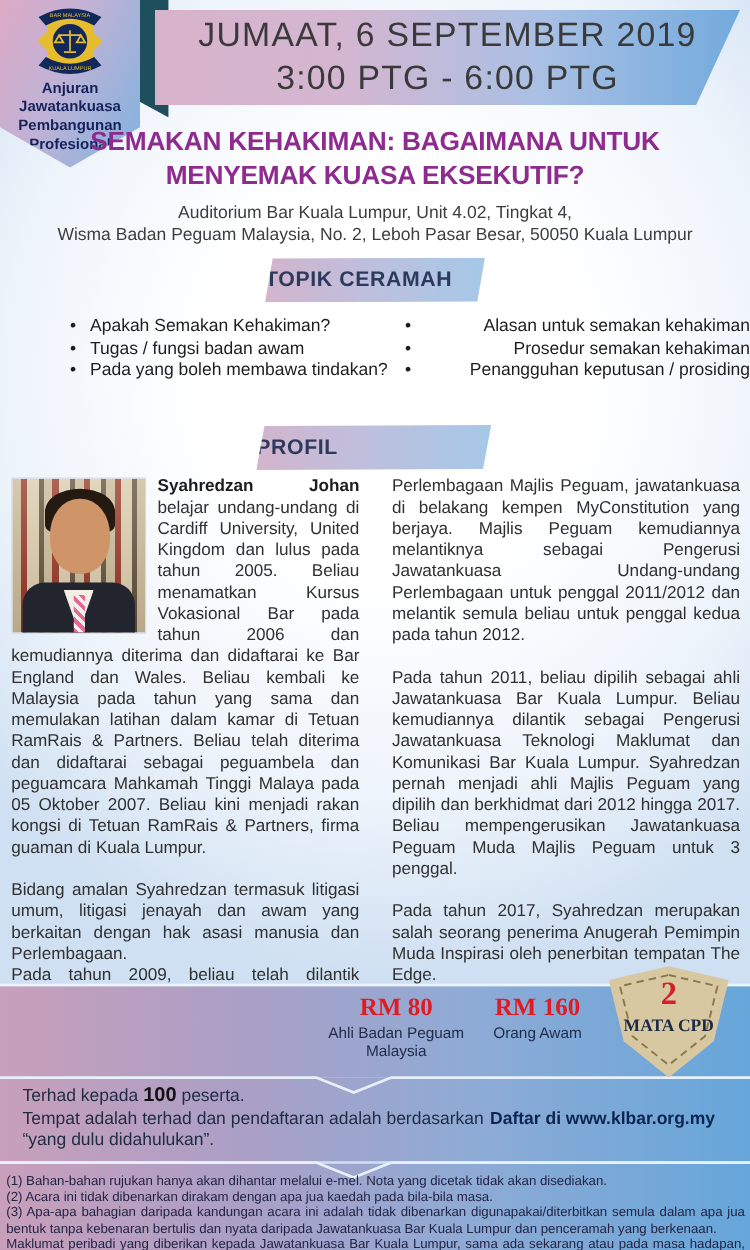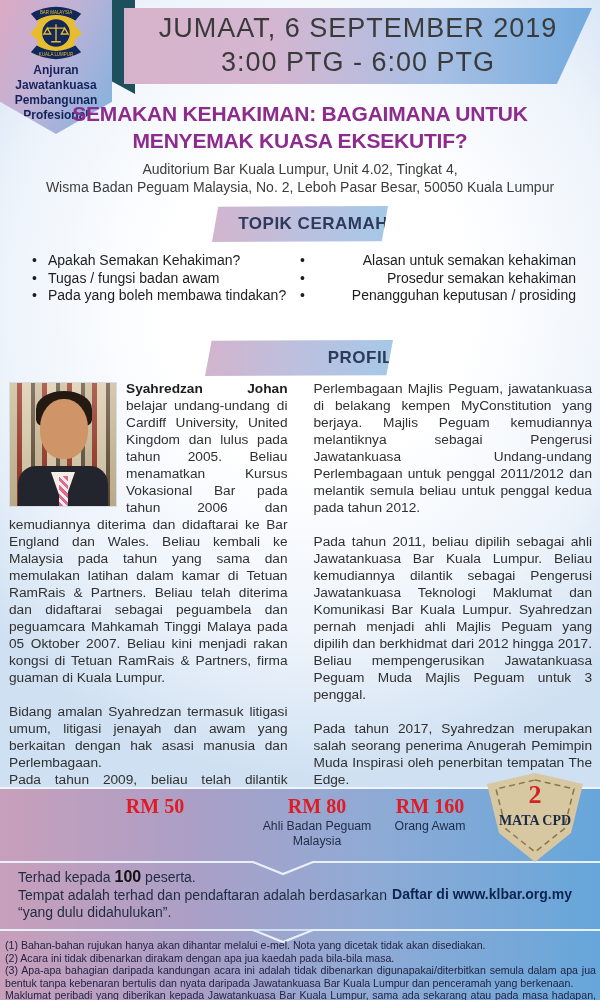--- a/index.html
+++ b/index.html
@@ -33,26 +33,26 @@
   
   .event-title{position:absolute;top:100px;left:30px;width:540px;text-align:center;
     color:#8e2b8e;font-weight:bold;font-size:21px;line-height:27px;letter-spacing:-0.2px;}
   .venue{position:absolute;top:160px;left:10px;width:580px;text-align:center;
     color:#3d3d3d;font-size:14px;line-height:18px;}
   
   .ribbon{
     position:absolute;height:36px;
     background:linear-gradient(90deg,#d3b4cd 0%,#bcc0de 50%,#a6c8e8 100%);
     clip-path:polygon(3.5% 2%,100% 0,96.5% 98%,0 100%);
-    text-align:right;color:#2d3a5c;font-weight:bold;font-size:17px;line-height:36px;letter-spacing:.5px;
+    text-align:left;color:#2d3a5c;font-weight:bold;font-size:17px;line-height:36px;letter-spacing:.5px;
   }
   .ribbon.topics{left:212px;top:206px;width:176px;}
   .ribbon.profil{left:205px;top:340px;width:188px;}
   
-  .topics-row{position:absolute;top:252px;left:28px;width:548px;display:flex;}
+  .topics-row{position:absolute;top:252px;left:52px;width:548px;display:flex;}
   .topics-col{list-style:none;margin:0;padding:0;}
   .topics-col.left{width:268px;}
   .topics-col.right{width:280px;text-align:right;}
   .topics-col li{font-size:14px;line-height:17.5px;color:#1d1d1d;padding-left:20px;position:relative;}
   .topics-col li::before{content:"•";position:absolute;left:4px;}
   
   .profile-row{position:absolute;top:380px;left:9px;width:583px;display:flex;gap:26px;}
   .profile-col{width:286px;font-size:13.7px;line-height:17px;color:#303030;text-align:justify;}
   .profile-col p{margin:0;}
   .profile-col p.gap{margin-top:17px;}
@@ -166,21 +166,20 @@
     </div>
     <div class="profile-col">
       <p>Perlembagaan Majlis Peguam, jawatankuasa di belakang kempen MyConstitution yang berjaya. Majlis Peguam kemudiannya melantiknya sebagai Pengerusi Jawatankuasa Undang-undang Perlembagaan untuk penggal 2011/2012 dan melantik semula beliau untuk penggal kedua pada tahun 2012.</p>
       <p class="gap">Pada tahun 2011, beliau dipilih sebagai ahli Jawatankuasa Bar Kuala Lumpur. Beliau kemudiannya dilantik sebagai Pengerusi Jawatankuasa Teknologi Maklumat dan Komunikasi Bar Kuala Lumpur. Syahredzan pernah menjadi ahli Majlis Peguam yang dipilih dan berkhidmat dari 2012 hingga 2017. Beliau mempengerusikan Jawatankuasa Peguam Muda Majlis Peguam untuk 3 penggal.</p>
       <p class="gap">Pada tahun 2017, Syahredzan merupakan salah seorang penerima Anugerah Pemimpin Muda Inspirasi oleh penerbitan tempatan The Edge.</p>
     </div>
   </div>
 
   <div class="band price">
     <div class="tier t1">
-      <div class="price">RM 50</div>
     </div>
     <div class="tier t2">
       <div class="price">RM 80</div>
       <div class="audience">Ahli Badan Peguam Malaysia</div>
     </div>
     <div class="tier t3">
       <div class="price">RM 160</div>
       <div class="audience">Orang Awam</div>
     </div>
     <svg class="cpd-badge" viewBox="0 0 96 89">

